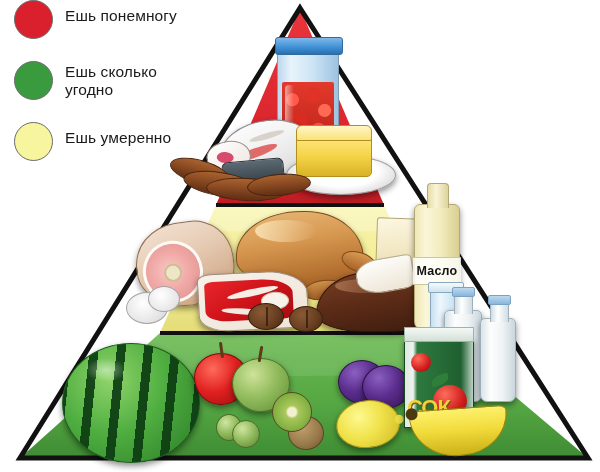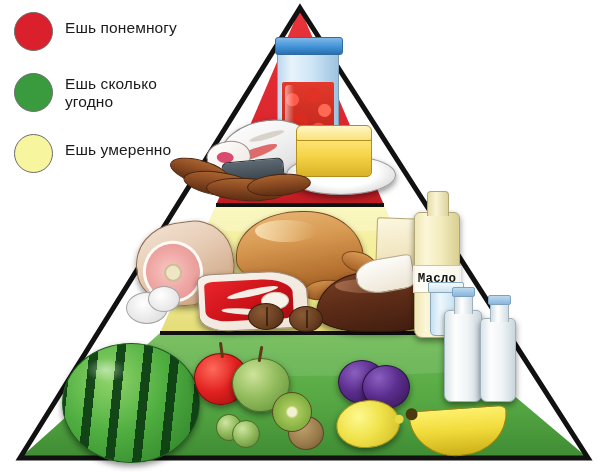--- a/index.html
+++ b/index.html
@@ -18,21 +18,21 @@
     position: absolute;
     inset: 0;
     width: 600px;
     height: 472px;
   }
 
   
   .legend {
     position: absolute;
     left: 14px;
-    top: 12px;
+    top: 0;
     width: 185px;
     z-index: 40;
   }
   .legend-row {
     display: flex;
     align-items: flex-start;
     margin-bottom: 22px;
   }
   .legend-dot {
     width: 39px;
@@ -270,25 +270,24 @@
   .walnut {
     background: radial-gradient(circle at 38% 32%, #8a5a34 0%, #6a4022 55%, #452611 100%);
     border: 1px solid #3a200e;
     border-radius: 50%;
   }
   .w1 { left: 248px; top: 303px; width: 34px; height: 25px; }
   .w2 { left: 289px; top: 306px; width: 32px; height: 24px; }
   .w-line { position: absolute; left: 50%; top: 3px; bottom: 3px; width: 2px; background: rgba(20,10,4,.55); }
 
   .oil-bottle {
-    left: 414px; top: 212px; width: 44px; height: 124px;
+    left: 414px; top: 204px; width: 44px; height: 124px;
     background: linear-gradient(90deg,#efe7b4 0%, #fbf6d8 25%, #f3ecbe 58%, #d9cf92 100%);
     border: 1px solid #b2a775;
     border-radius: 6px 6px 8px 8px;
-    font-family: Liberation Mono, monospace;
   }
   .oil-neck {
     position: absolute; left: 12px; top: -22px; width: 20px; height: 24px;
     background: linear-gradient(90deg,#e6dda8,#faf5d6 40%,#ddd39c);
     border: 1px solid #b2a775; border-bottom: none; border-radius: 4px 4px 0 0;
   }
   .oil-label {
     position: absolute; left: -2px; top: 52px; width: 48px; height: 26px;
     background: rgba(255,255,255,.82);
     border-top: 1px solid #cfc59a; border-bottom: 1px solid #cfc59a;
@@ -602,20 +601,27 @@
 
     <div class="food milk-bottle m1 shadow-soft">
       <div class="milk-neck"></div>
       <div class="milk-cap"></div>
     </div>
     <div class="food milk-bottle m2 shadow-soft">
       <div class="milk-neck"></div>
       <div class="milk-cap"></div>
     </div>
 
+    <div class="food juice-box shadow-soft">
+      <div class="juice-top"></div>
+      <div class="juice-apple-small"></div>
+      <div class="juice-leaf"></div>
+      <div class="juice-apple-big"></div>
+      <div class="juice-word">СОК</div>
+    </div>
 
     <div class="food banana-body">
       <div class="banana-shape">
         <div class="banana-tip"></div>
       </div>
     </div>
   </div>
 
   <div class="legend">
 

